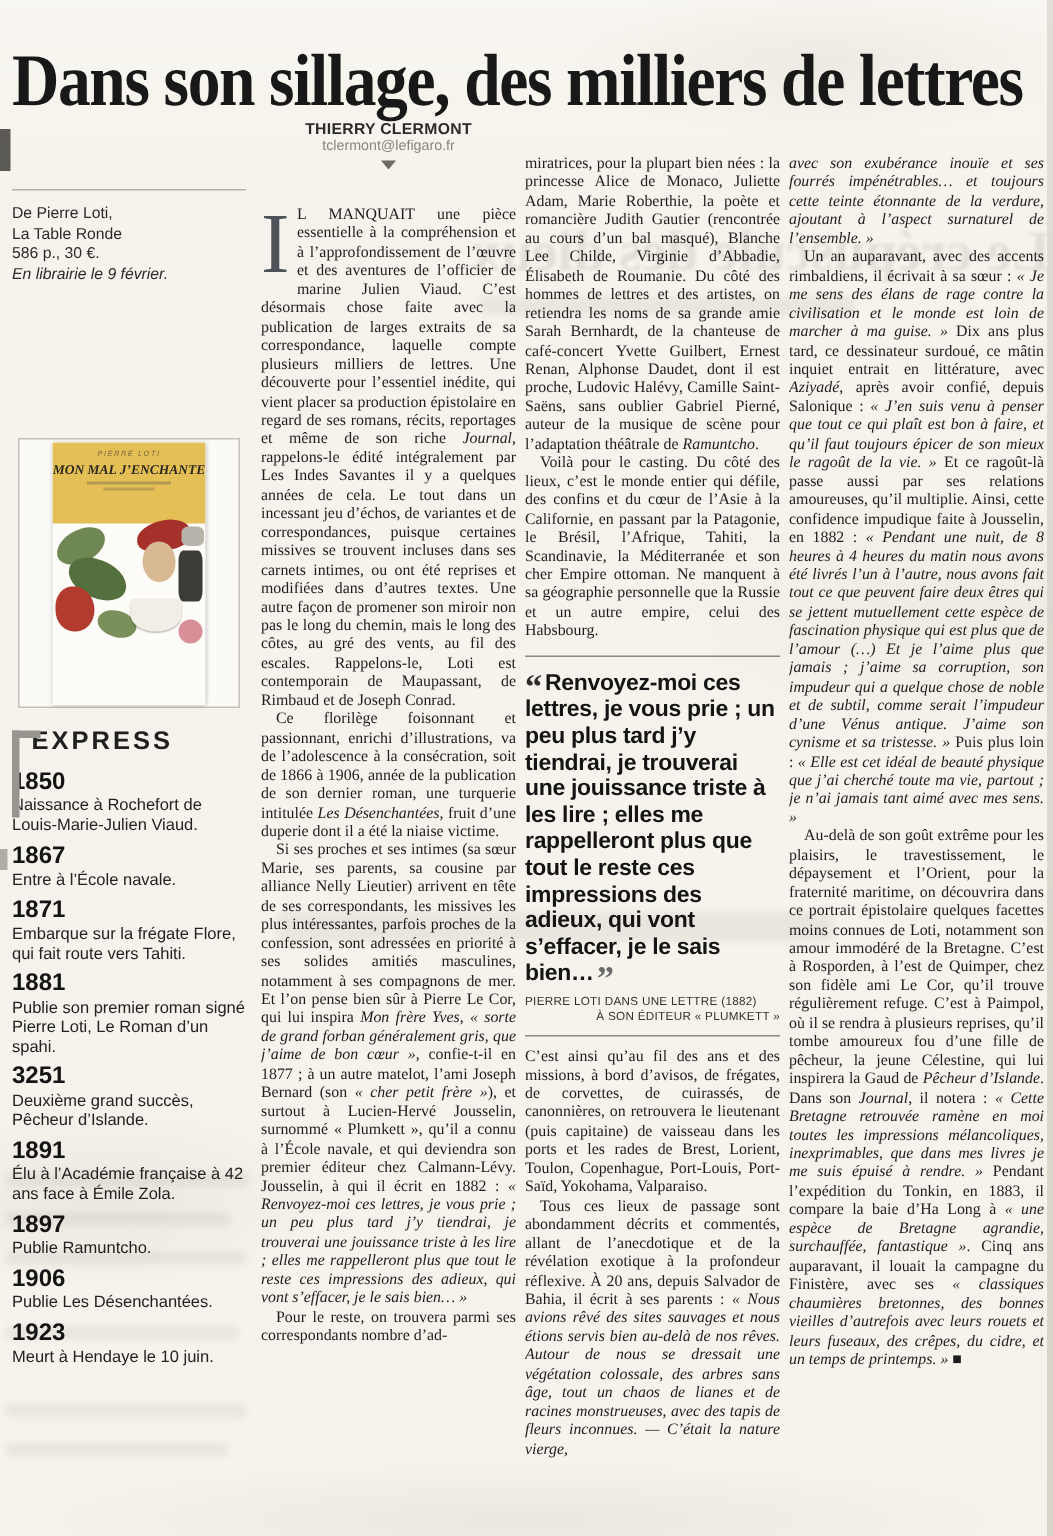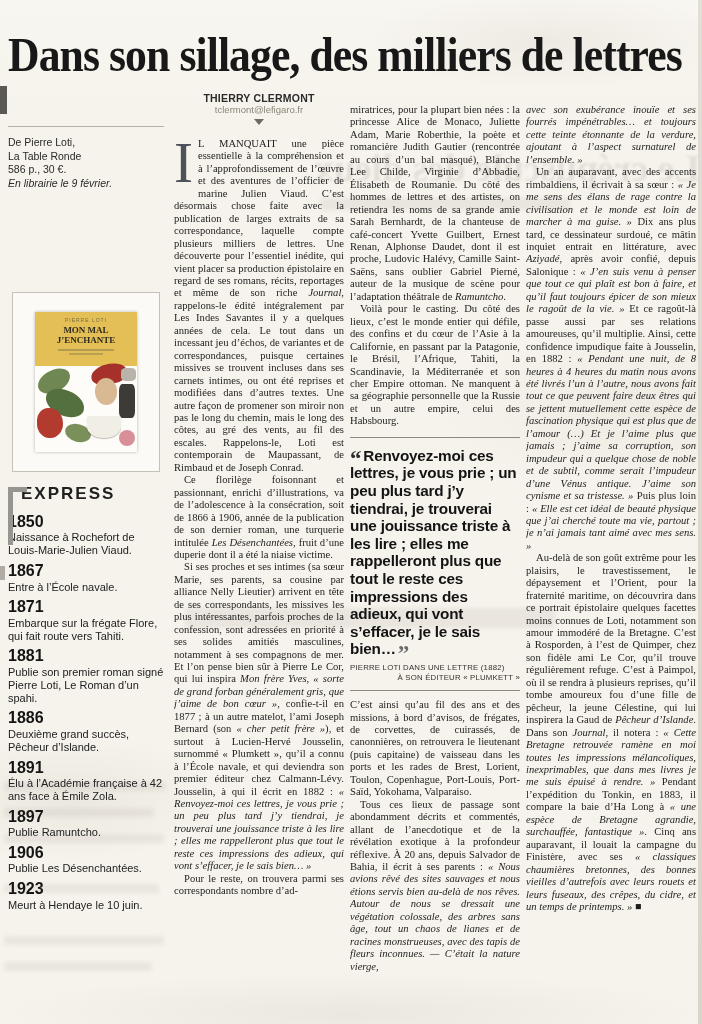--- a/index.html
+++ b/index.html
@@ -20,40 +20,40 @@
   
   .bleed-headline{position:absolute;top:146px;left:300px;width:400px;white-space:nowrap;
     font-size:38px;font-weight:bold;color:rgba(110,104,95,.13);
     transform:scaleX(-1);filter:blur(1.2px);}
   .smear{position:absolute;background:rgba(128,122,110,.10);filter:blur(2px);border-radius:3px;}
   .mark-left{position:absolute;left:0;top:86px;width:7px;height:28px;background:#35322d;opacity:.8;}
   .mark-left2{position:absolute;left:0;top:566px;width:5px;height:14px;background:#6a665e;opacity:.5;}
   .edge-right{position:absolute;right:0;top:0;width:4px;height:100%;
     background:linear-gradient(#d9d5cc,#ccc7bb);opacity:.7;}
   
-  .byline{position:absolute;left:174px;top:92px;width:170px;text-align:center;
+  .byline{position:absolute;left:174px;top:80px;width:170px;text-align:center;
     font-family:"Liberation Sans", sans-serif;}
   .byline .author{font-size:10.5px;font-weight:bold;letter-spacing:.2px;color:#2b2b2b;}
   .byline .email{font-size:9.5px;color:#8c8578;}
   .byline .tri{width:0;height:0;margin:4px auto 0;
     border-left:5px solid transparent;border-right:5px solid transparent;
     border-top:6px solid #6f6a60;}
   
   .book-info{position:absolute;left:8px;top:126px;width:156px;
     border-top:1px solid #b7b2a7;padding-top:9px;
     font-family:"Liberation Sans", sans-serif;}
   .bi-title{font-size:11px;font-weight:bold;line-height:1.25;color:#1b1b1b;letter-spacing:.1px;}
   .bi-line{font-size:10.5px;line-height:1.3;color:#2a2a2a;}
   .bi-avail{font-style:italic;}
   
   .cover-frame{position:absolute;left:12px;top:292px;width:146px;height:178px;
     border:1px solid #c6c1b6;background:#fbfaf6;
     display:flex;align-items:center;justify-content:center;}
-  .cover{width:102px;height:140px;position:relative;background:#fdfcf8;
-    box-shadow:0 0 3px rgba(0,0,0,.28);overflow:hidden;}
+  .cover{width:102px;height:175px;position:relative;background:#fdfcf8;
+    box-shadow:0 0 3px rgba(0,0,0,.28);overflow:hidden;font-style:italic;}
   .cover-top{height:54px;background:#e4bf55;text-align:center;padding-top:5px;box-sizing:border-box;}
   .cover-author{font-family:"Liberation Sans",sans-serif;font-size:5px;letter-spacing:1px;color:#7c6b3d;}
   .cover-title{font-size:9px;font-weight:bold;line-height:1.1;color:#2e2a20;margin-top:3px;}
   .cover-sub{width:56px;height:2px;background:#8b7b4e;opacity:.55;margin:3px auto 0;}
   .cover-sub2{width:34px;height:2px;background:#8b7b4e;opacity:.45;margin:2px auto 0;}
   .blob{position:absolute;border-radius:50%;}
   .b-leaf1{left:2px;top:58px;width:34px;height:22px;background:#6f8752;transform:rotate(-18deg);border-radius:60% 40% 60% 40%;}
   .b-leaf2{left:10px;top:78px;width:40px;height:26px;background:#55703f;transform:rotate(14deg);border-radius:40% 60% 40% 60%;}
   .b-flower{left:2px;top:96px;width:26px;height:30px;background:#b23a2e;border-radius:45% 55% 50% 50%;}
   .b-cap{left:56px;top:52px;width:36px;height:20px;background:#a6302a;transform:rotate(-10deg);border-radius:55% 45% 40% 40%;}
@@ -151,21 +151,21 @@
     </div>
     <div class="bio-list" id="bio-list">
         <div class="bio-year">1850</div>
         <div class="bio-text">Naissance à Rochefort de Louis-Marie-Julien Viaud.</div>
         <div class="bio-year">1867</div>
         <div class="bio-text">Entre à l’École navale.</div>
         <div class="bio-year">1871</div>
         <div class="bio-text">Embarque sur la frégate Flore, qui fait route vers Tahiti.</div>
         <div class="bio-year">1881</div>
         <div class="bio-text">Publie son premier roman signé Pierre Loti, Le Roman d’un spahi.</div>
-        <div class="bio-year">1886</div>
+        <div class="bio-year">3251</div>
         <div class="bio-text">Deuxième grand succès, Pêcheur d’Islande.</div>
         <div class="bio-year">1891</div>
         <div class="bio-text">Élu à l’Académie française à 42 ans face à Émile Zola.</div>
         <div class="bio-year">1897</div>
         <div class="bio-text">Publie Ramuntcho.</div>
         <div class="bio-year">1906</div>
         <div class="bio-text">Publie Les Désenchantées.</div>
         <div class="bio-year">1923</div>
         <div class="bio-text">Meurt à Hendaye le 10 juin.</div>
       </div>

